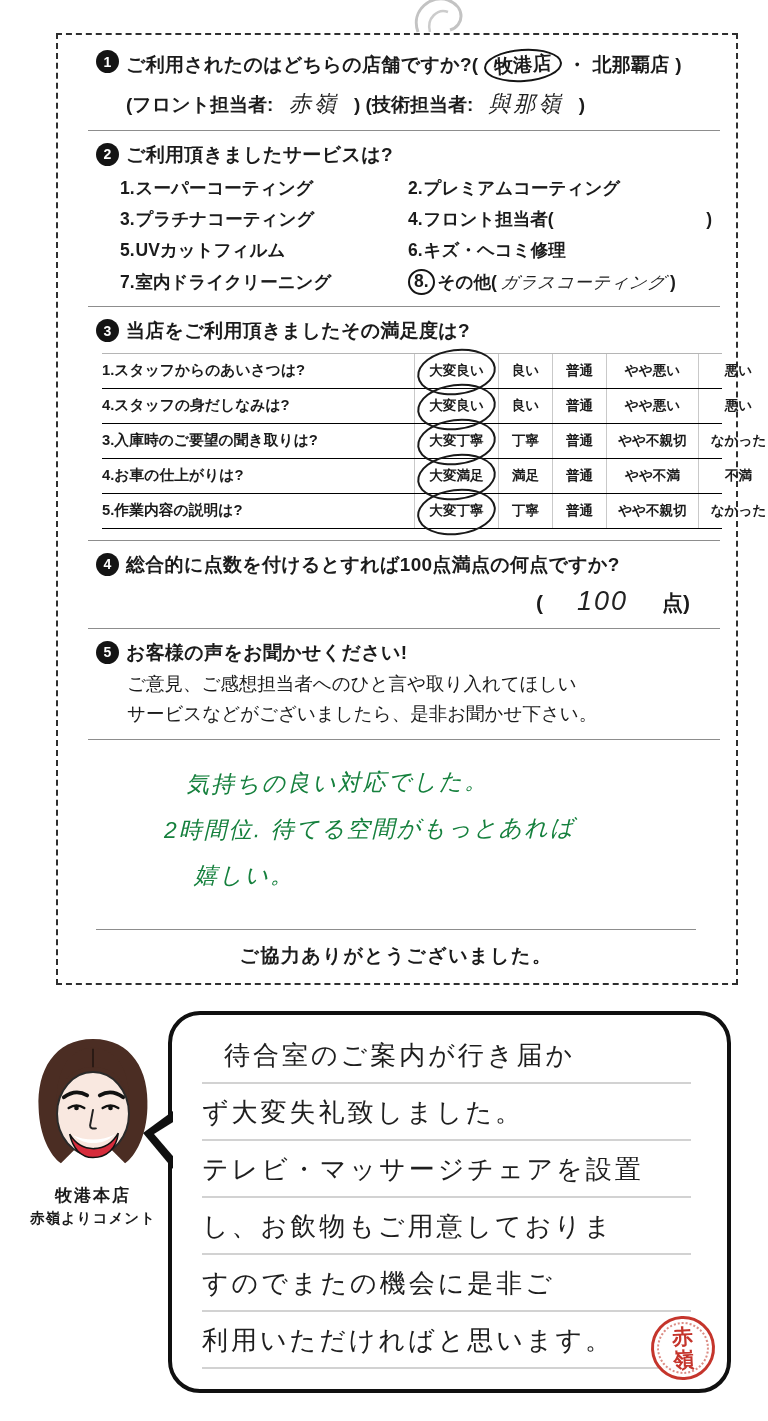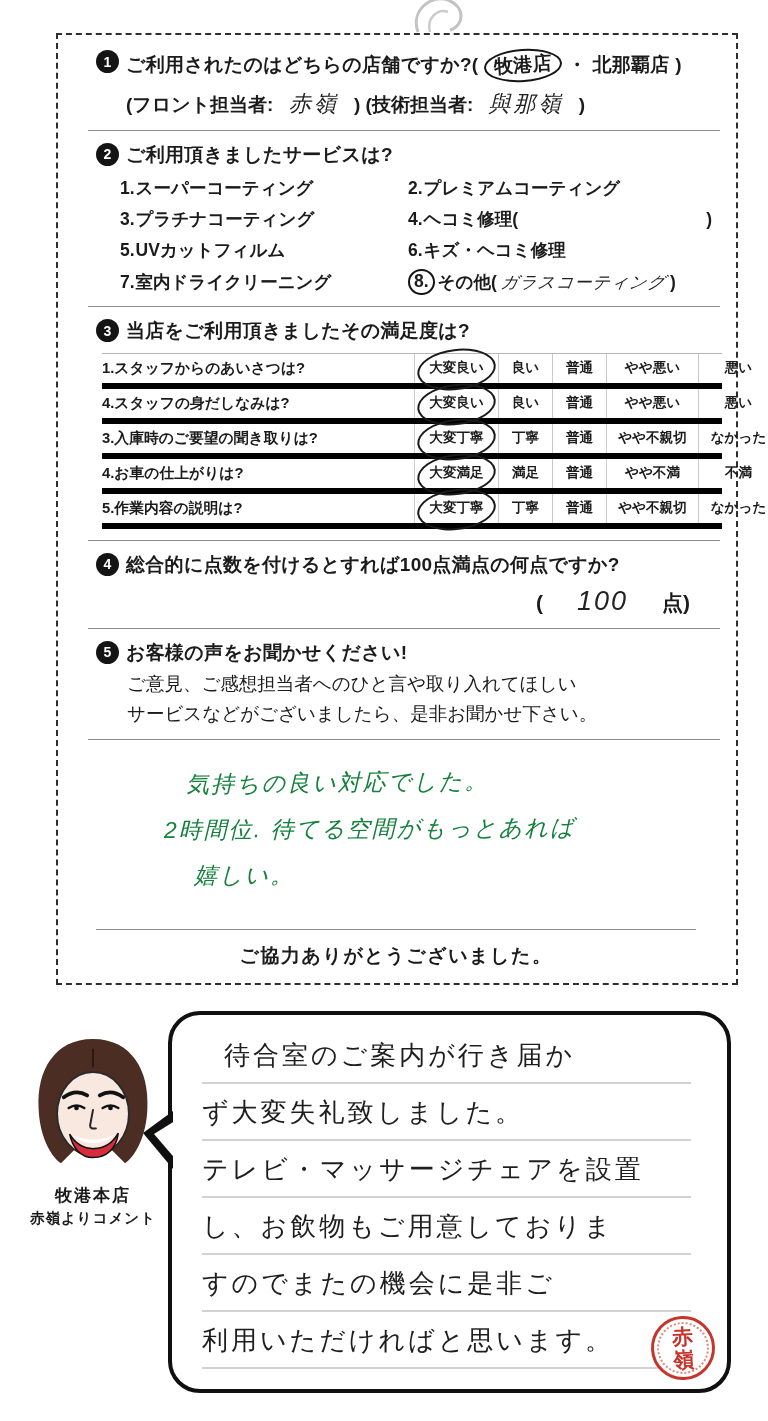--- a/index.html
+++ b/index.html
@@ -54,21 +54,21 @@
   .svc .n.circled { transform: none; padding: 0 4px 1px; border-width: 2px; margin-right: 3px; }
   .svc .close-far { margin-left: auto; padding-right: 10px; }
   .svc .hand { font-size: 17px; letter-spacing: 1px; transform: skewX(-8deg); display: inline-block; margin: 0 4px; }
 
   
   .sat-table { margin: 9px 0 0 6px; border-top: 1px solid #b5b5b5; }
   .sat-row {
     display: grid;
     grid-template-columns: 312px 84px 54px 54px 92px 80px;
     align-items: stretch; height: 35px;
-    border-bottom: 6px solid #000000;
+    border-bottom: 1px solid #000000;
     font-weight: 700;
     text-align: right;
   }
   .sat-q { font-size: 14.8px; display: flex; align-items: center; }
   .sat-opt {
     font-size: 13.6px; border-left: 1px solid #c9c9c9;
     display: flex; align-items: center; justify-content: center;
     position: relative; white-space: nowrap;
   }
   .sel-mark {
@@ -179,21 +179,21 @@
     <div class="svc">
         <span class="n">2.</span>
         <span>プレミアムコーティング</span>
       </div>
     <div class="svc">
         <span class="n">3.</span>
         <span>プラチナコーティング</span>
       </div>
     <div class="svc">
         <span class="n">4.</span>
-        <span>ヘコミ修理(</span>
+        <span>フロント担当者(</span>
         <span class="close-far">)</span>
       </div>
     <div class="svc">
         <span class="n">5.</span>
         <span>UVカットフィルム</span>
       </div>
     <div class="svc">
         <span class="n">6.</span>
         <span>キズ・ヘコミ修理</span>
       </div>

